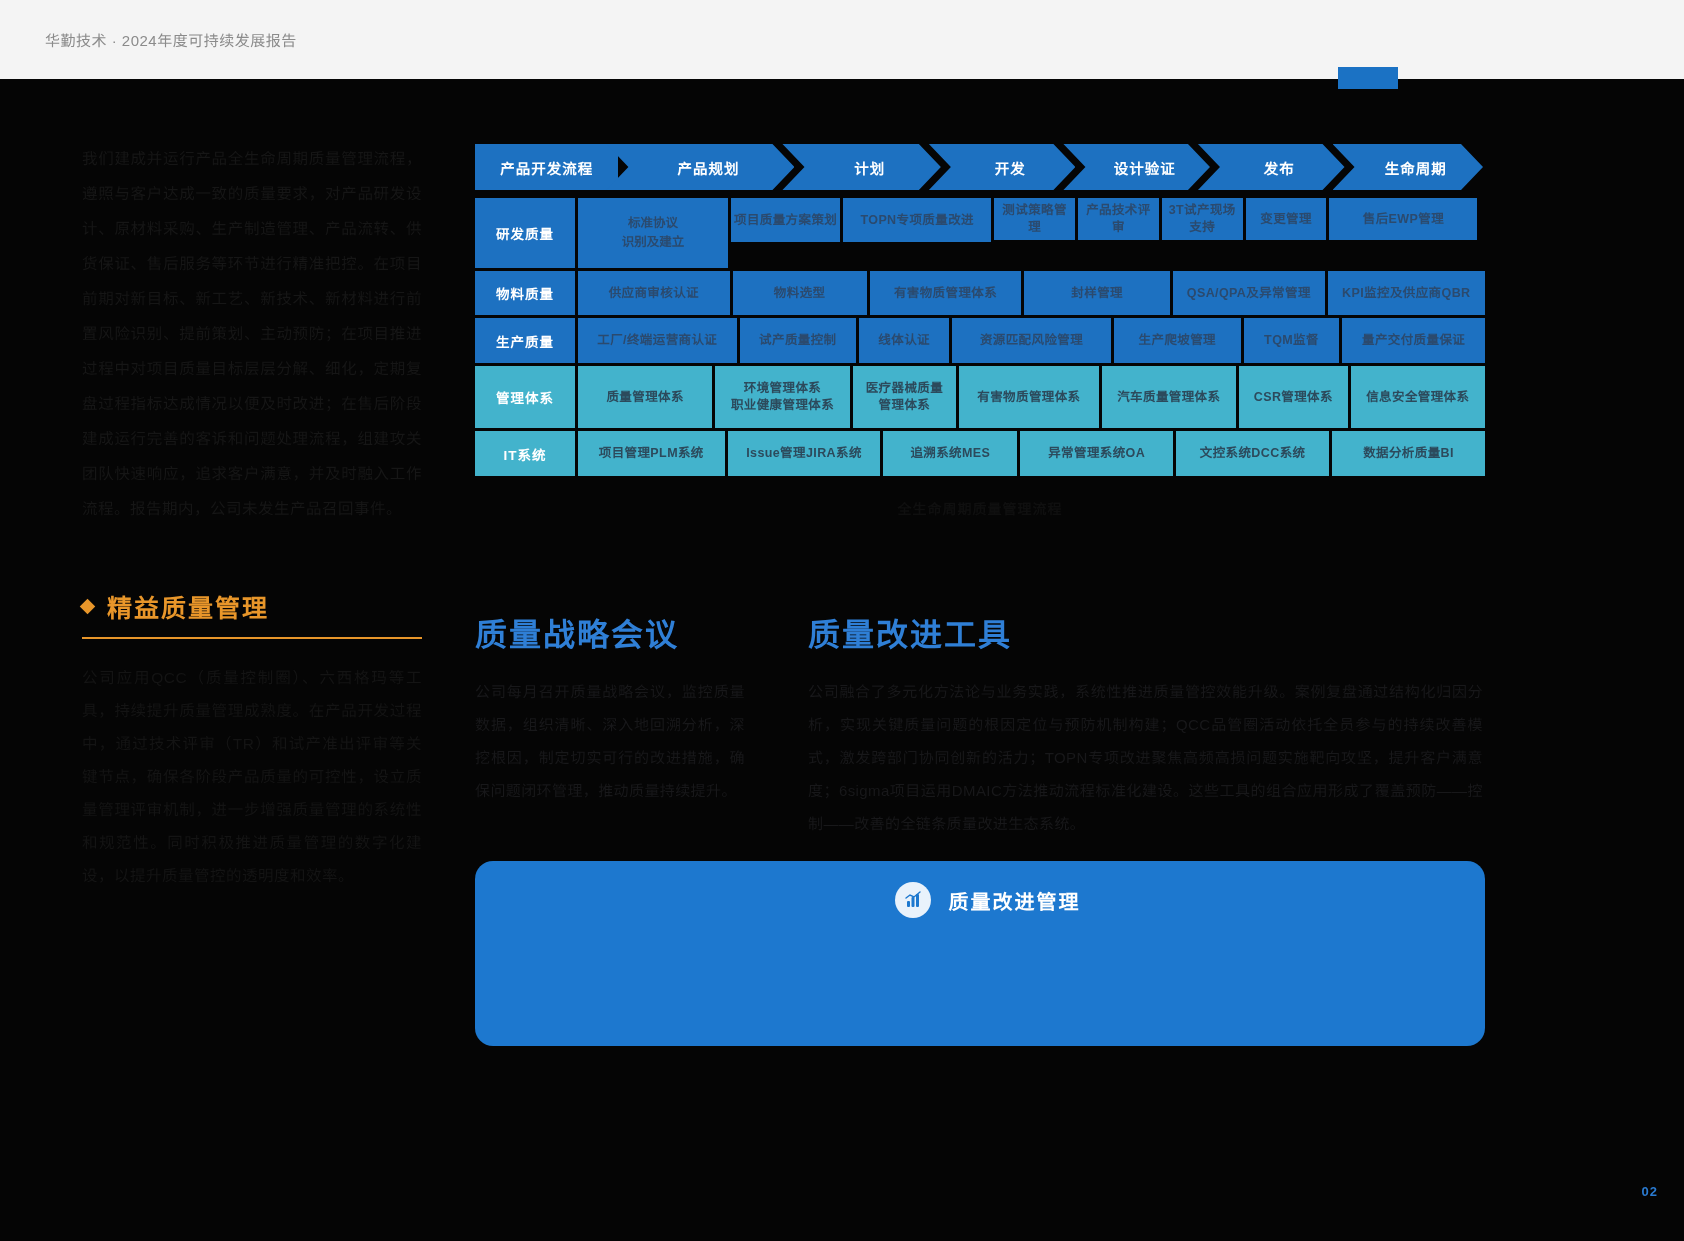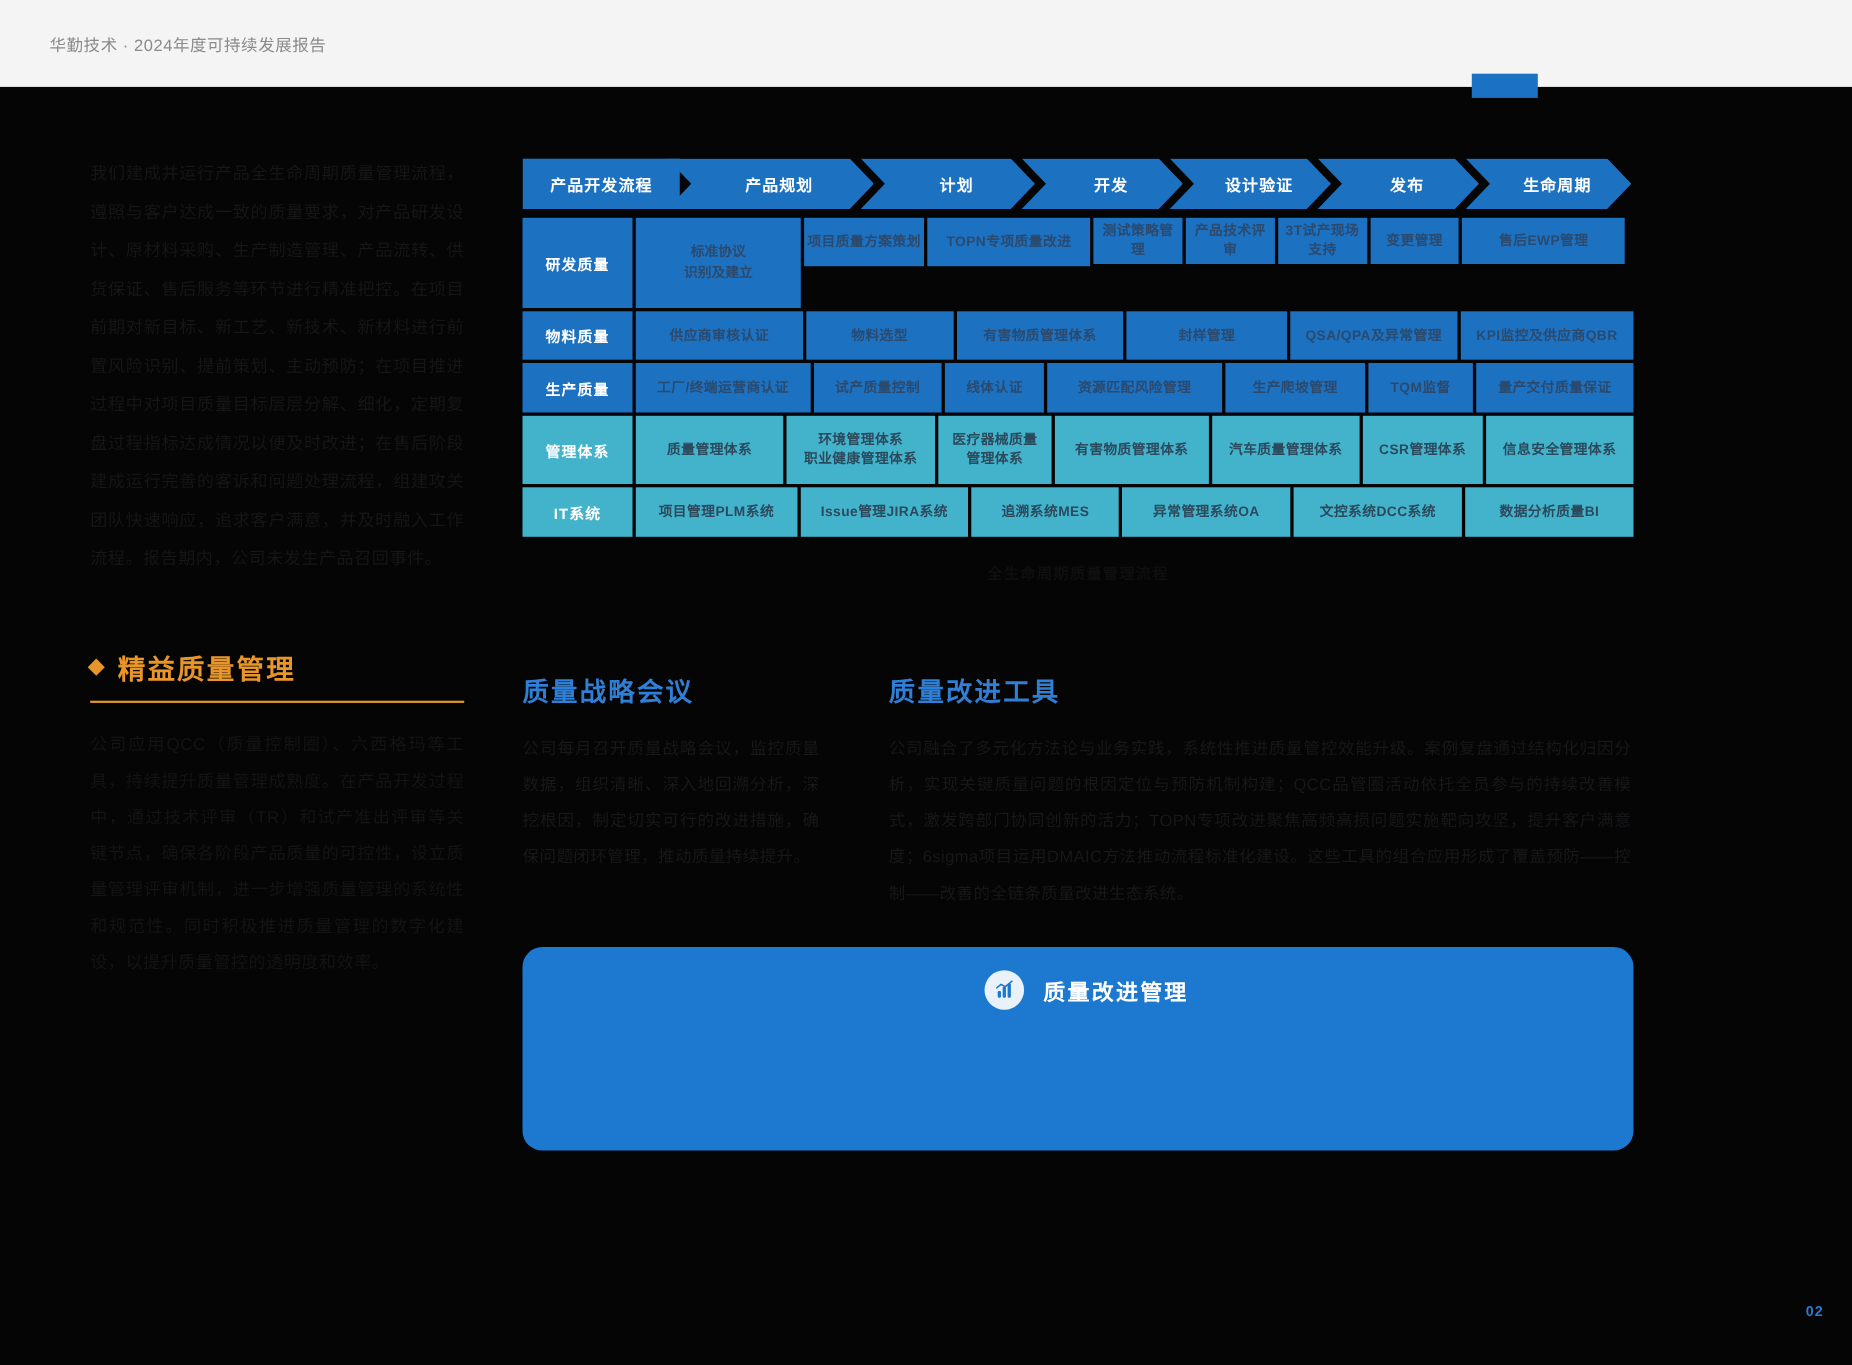--- a/index.html
+++ b/index.html
@@ -117,21 +117,21 @@
 
   .diagram-caption{
     margin-top:22px; text-align:center; color:#0f0f0f;
     font-size:14px; font-weight:700; letter-spacing:1px;
   }
 
   
   .col2{ position:absolute; left:475px; top:530px; width:270px; }
   .col3{ position:absolute; left:808px; top:530px; width:675px; }
   .blue-head{
-    font-size:24px; font-weight:700; color:#2f7fd6; letter-spacing:2px;
+    font-size:32px; font-weight:700; color:#2f7fd6; letter-spacing:2px;
   }
   .col-para{
     margin-top:20px; font-size:15px; line-height:33px; color:#18181a;
     text-align:justify; text-justify:inter-ideograph; letter-spacing:.4px;
   }
 
   
   .card{
     position:absolute; left:475px; top:782px; width:1010px; height:185px;
     background:#1d78cf; border-radius:18px;padding-left:15px;
@@ -180,21 +180,21 @@
       <div class="chev" style="width:160px">计划</div>
       <div class="chev" style="width:148px">开发</div>
       <div class="chev" style="width:148px">设计验证</div>
       <div class="chev" style="width:148px">发布</div>
       <div class="chev" style="width:152px">生命周期</div>
     </div>
 
     <div class="matrix">
 
       <div class="rnd">
-        <div class="rowlabel" style="height:82px">研发质量</div>
+        <div class="rowlabel" style="height:70px">研发质量</div>
         <div class="rnd-side">
           <span style="white-space:pre-line">标准协议
 识别及建立</span>
         </div>
         <div class="rnd-stack">
           <div class="rnd-top">
             <div class="cell" style="flex:1">项目质量方案策划</div>
             <div class="cell" style="flex:0 0 148px">TOPN专项质量改进</div>
           </div>
           <div class="rnd-bot">

